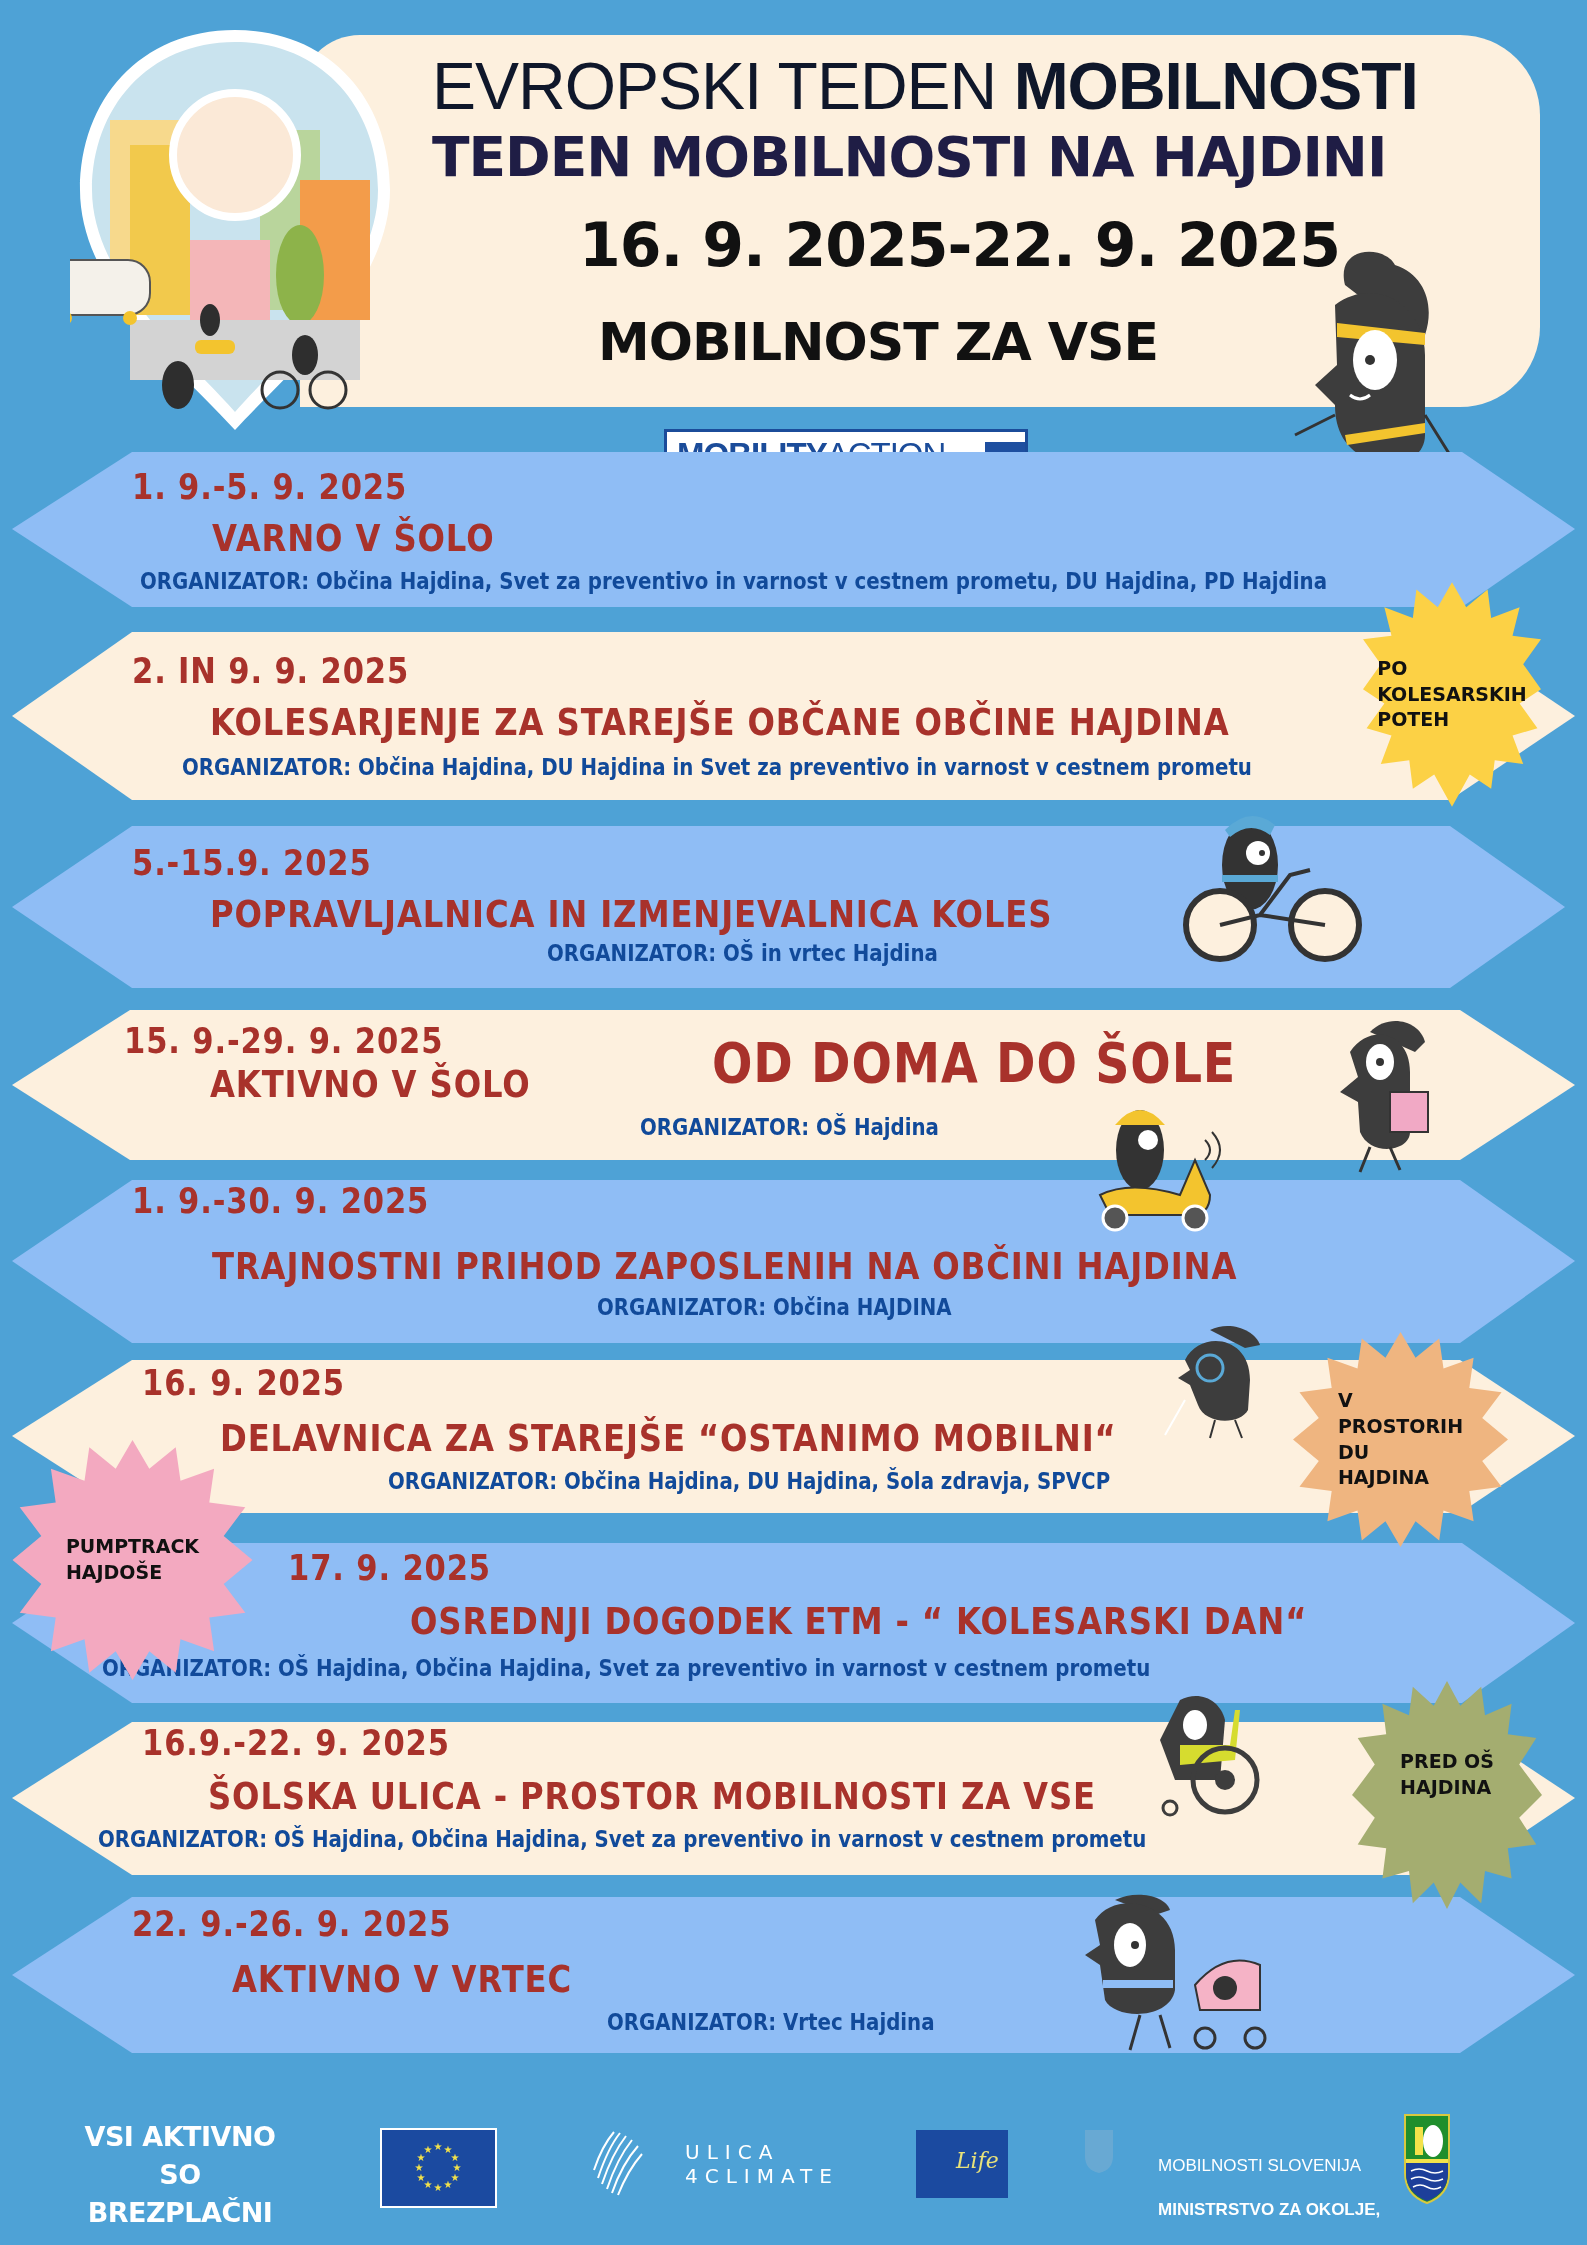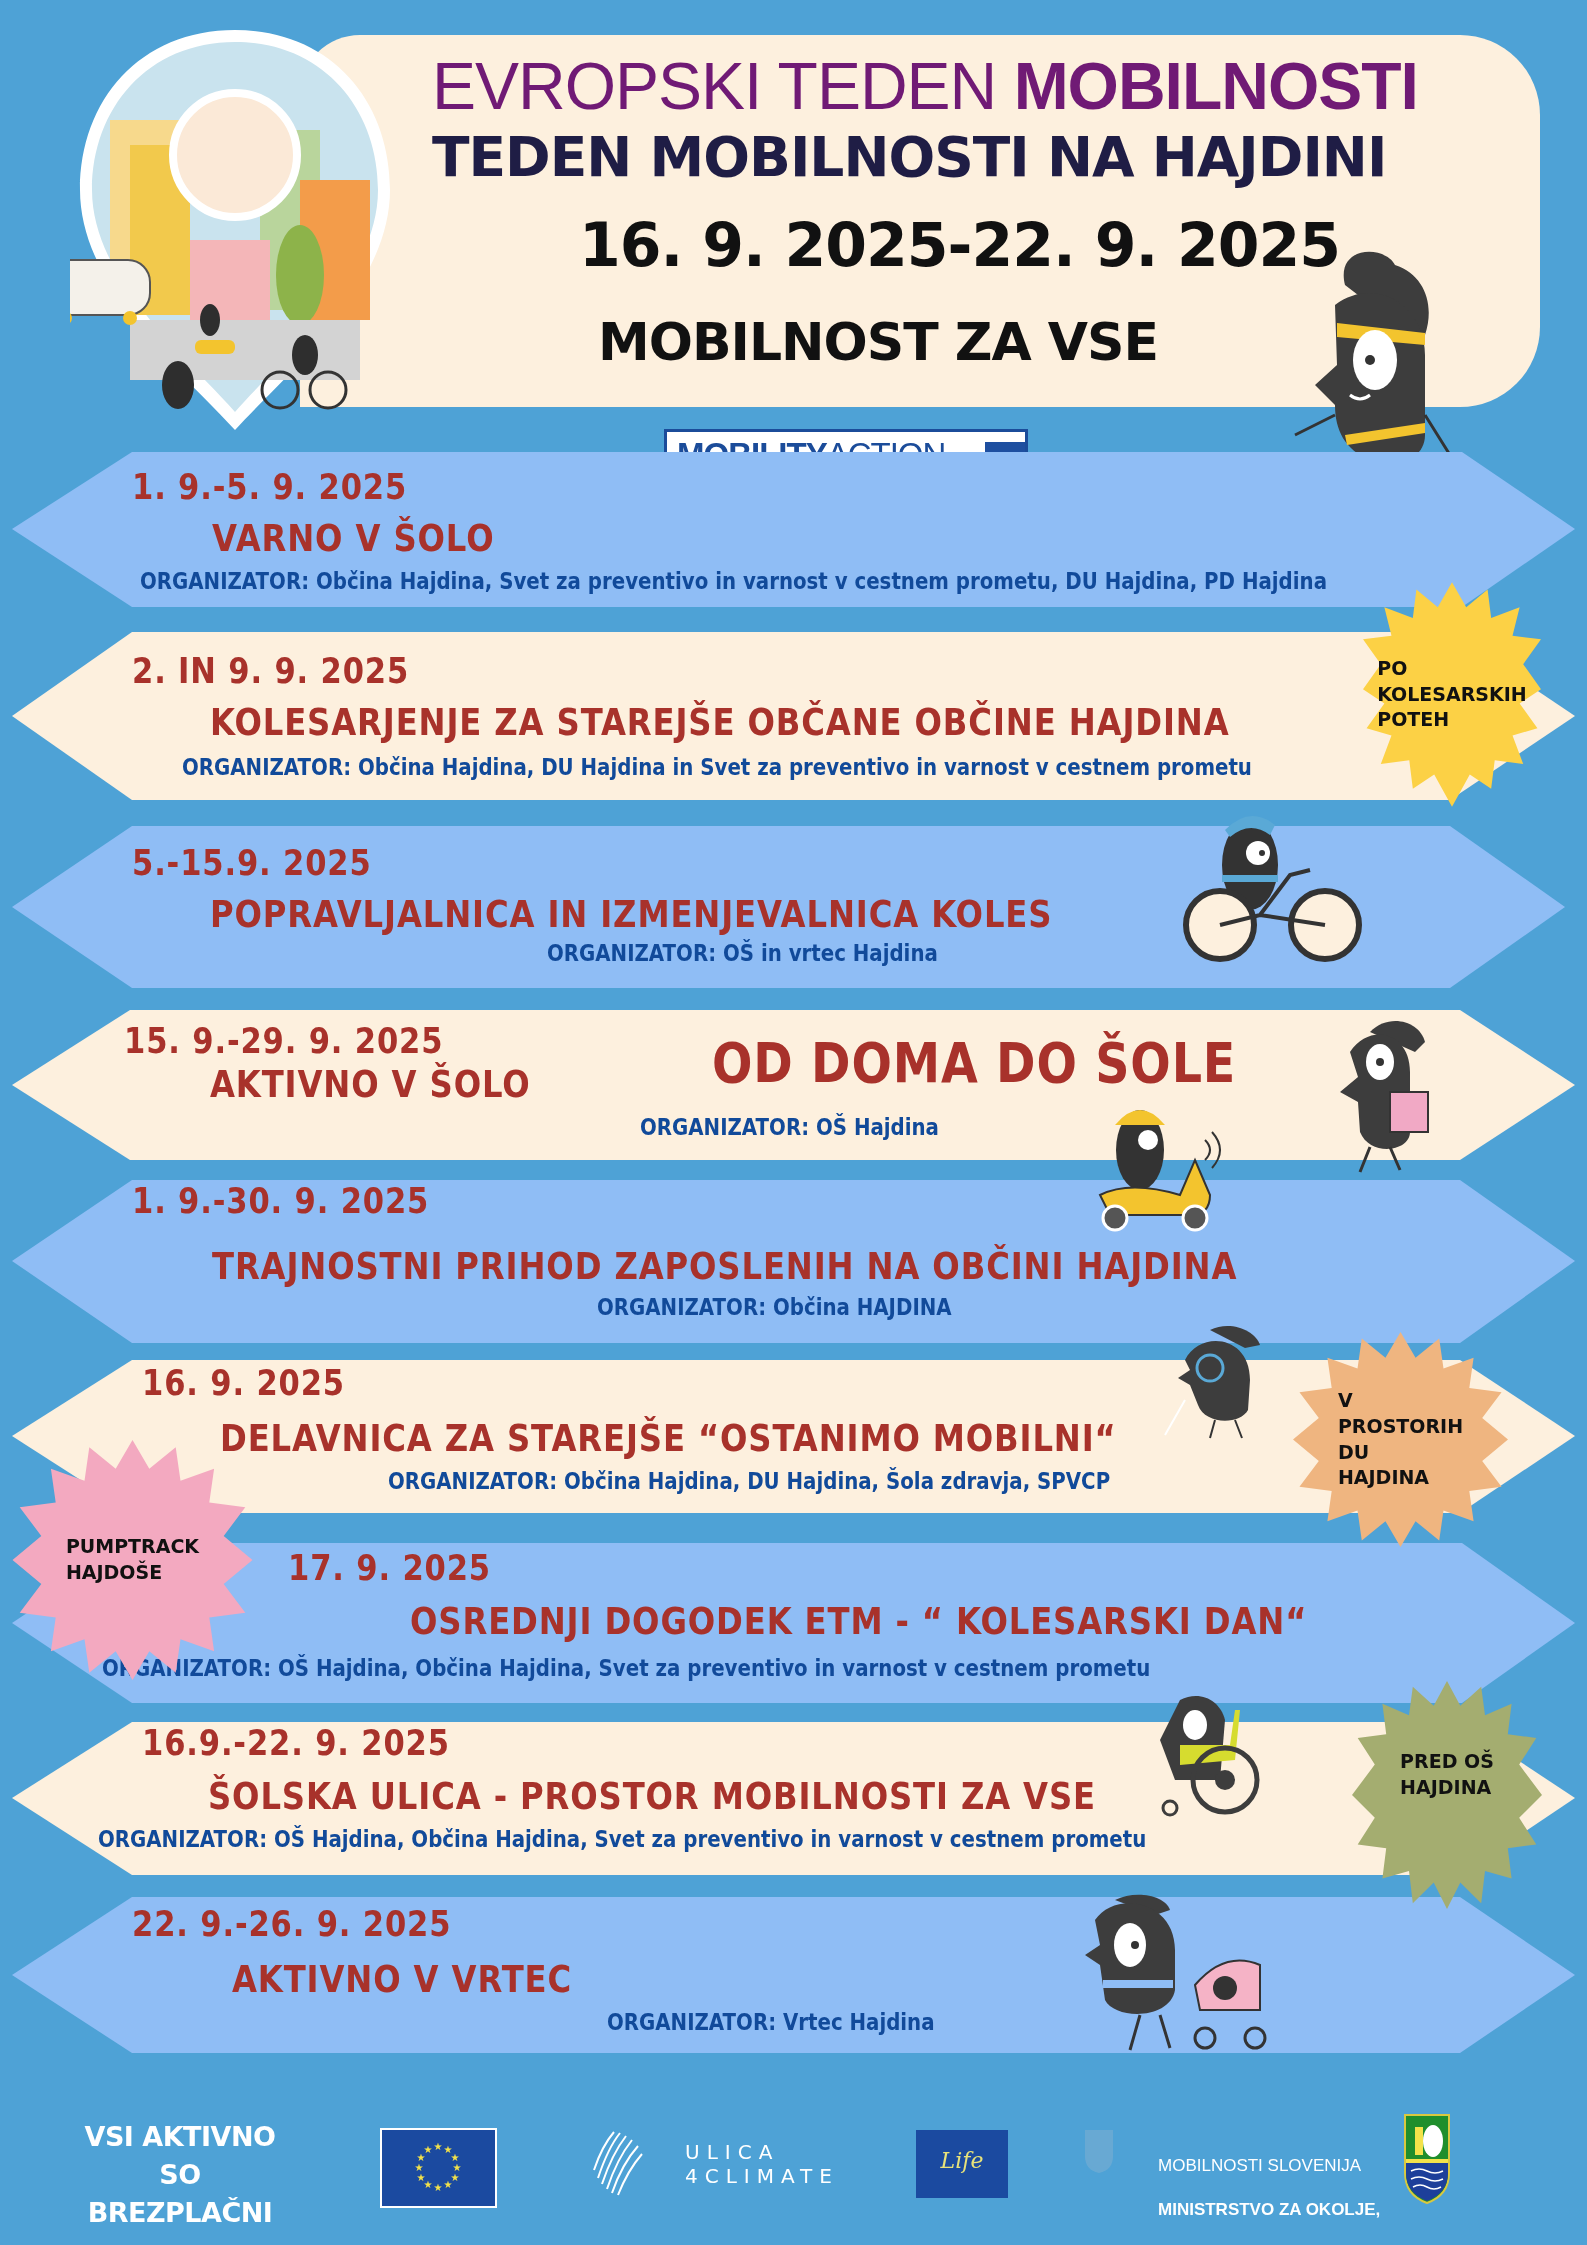--- a/index.html
+++ b/index.html
@@ -1,20 +1,20 @@
 <!DOCTYPE html>
 <html><head>
 <meta charset="utf-8">
 <style>
   html,body{margin:0;padding:0;}
   body{width:1587px;height:2245px;background:#4ea2d6;position:relative;overflow:hidden;font-family:"DejaVu Sans",sans-serif;}
   .abs{position:absolute;}
   
   .header-panel{left:300px;top:35px;width:1240px;height:372px;background:#fdf0de;border-radius:60px 80px 80px 0;}
-  .title-line1{left:432px;top:48px;font-family:"Liberation Sans",sans-serif;font-size:66px;color:#701a75;letter-spacing:-1px;white-space:nowrap;}
+  .title-line1{left:432px;top:48px;font-family:"Liberation Sans",sans-serif;font-size:66px;color:#0f172a;letter-spacing:-1px;white-space:nowrap;}
   .title-line1 .thin{font-weight:normal;}
   .title-line1 .bold{font-weight:bold;}
   .title-line2{left:432px;top:125px;font-family:"DejaVu Sans",sans-serif;font-weight:bold;font-size:55px;color:#1f1d45;white-space:nowrap;letter-spacing:-1px;}
   .title-dates{left:535px;top:210px;font-family:"DejaVu Sans",sans-serif;font-weight:bold;font-size:60px;color:#111;white-space:nowrap;letter-spacing:-1px;margin-left:44px;}
   .title-theme{left:598px;top:312px;font-family:"DejaVu Sans",sans-serif;font-weight:bold;font-size:52px;color:#111;white-space:nowrap;letter-spacing:-1px;}
   
   .pin{left:70px;top:20px;width:330px;height:420px;}
   
   .badge{left:664px;top:429px;width:364px;height:75px;background:#fff;border:3px solid #1b4c9a;box-sizing:border-box;}
   .badge-main{left:10px;top:4px;font-family:"Liberation Sans",sans-serif;font-size:33px;color:#1b4c9a;white-space:nowrap;letter-spacing:-1px;}
@@ -31,21 +31,21 @@
   .burst{position:absolute;}
   .burst-text{position:absolute;left:0;top:0;width:100%;height:100%;display:flex;align-items:center;justify-content:center;font-family:"DejaVu Sans",sans-serif;font-weight:bold;font-size:19px;color:#111;line-height:1.35;white-space:pre-line;}
   
   .char{position:absolute;}
   
   .footer-free{left:60px;top:2118px;width:240px;text-align:center;font-family:"DejaVu Sans",sans-serif;font-weight:bold;font-size:27px;color:#fff;line-height:1.4;white-space:pre-line;letter-spacing:-0.5px;}
   .eu-flag{left:380px;top:2128px;width:117px;height:80px;background:#1b4aa0;border:2px solid #fff;box-sizing:border-box;}
   .care-logo{left:590px;top:2128px;width:60px;height:70px;}
   .care-text{left:685px;top:2140px;font-family:"DejaVu Sans",sans-serif;font-size:20px;color:#fff;letter-spacing:7px;line-height:1.2;white-space:pre-line;}
   .life-logo{left:916px;top:2130px;width:92px;height:68px;background:#1b4aa0;}
-  .life-text{left:0;top:18px;width:100%;text-align:center;font-family:"DejaVu Serif",serif;font-style:italic;font-size:22px;color:#e8e27a;}
+  .life-text{left:0;top:18px;width:100%;font-family:"DejaVu Serif",serif;font-style:italic;font-size:22px;color:#e8e27a;padding-left:40px;}
   .slo-crest{left:1083px;top:2128px;width:32px;height:46px;opacity:0.35;}
   .ministry{left:1158px;top:2133px;font-family:"Liberation Sans",sans-serif;font-size:17px;color:#fff;line-height:1.3;white-space:pre-line;}
   .ministry b{font-weight:bold;}
   .coat{left:1403px;top:2113px;width:48px;height:92px;}
 </style>
 </head>
 <body>
 
 <div class="abs header-panel"></div>
 

